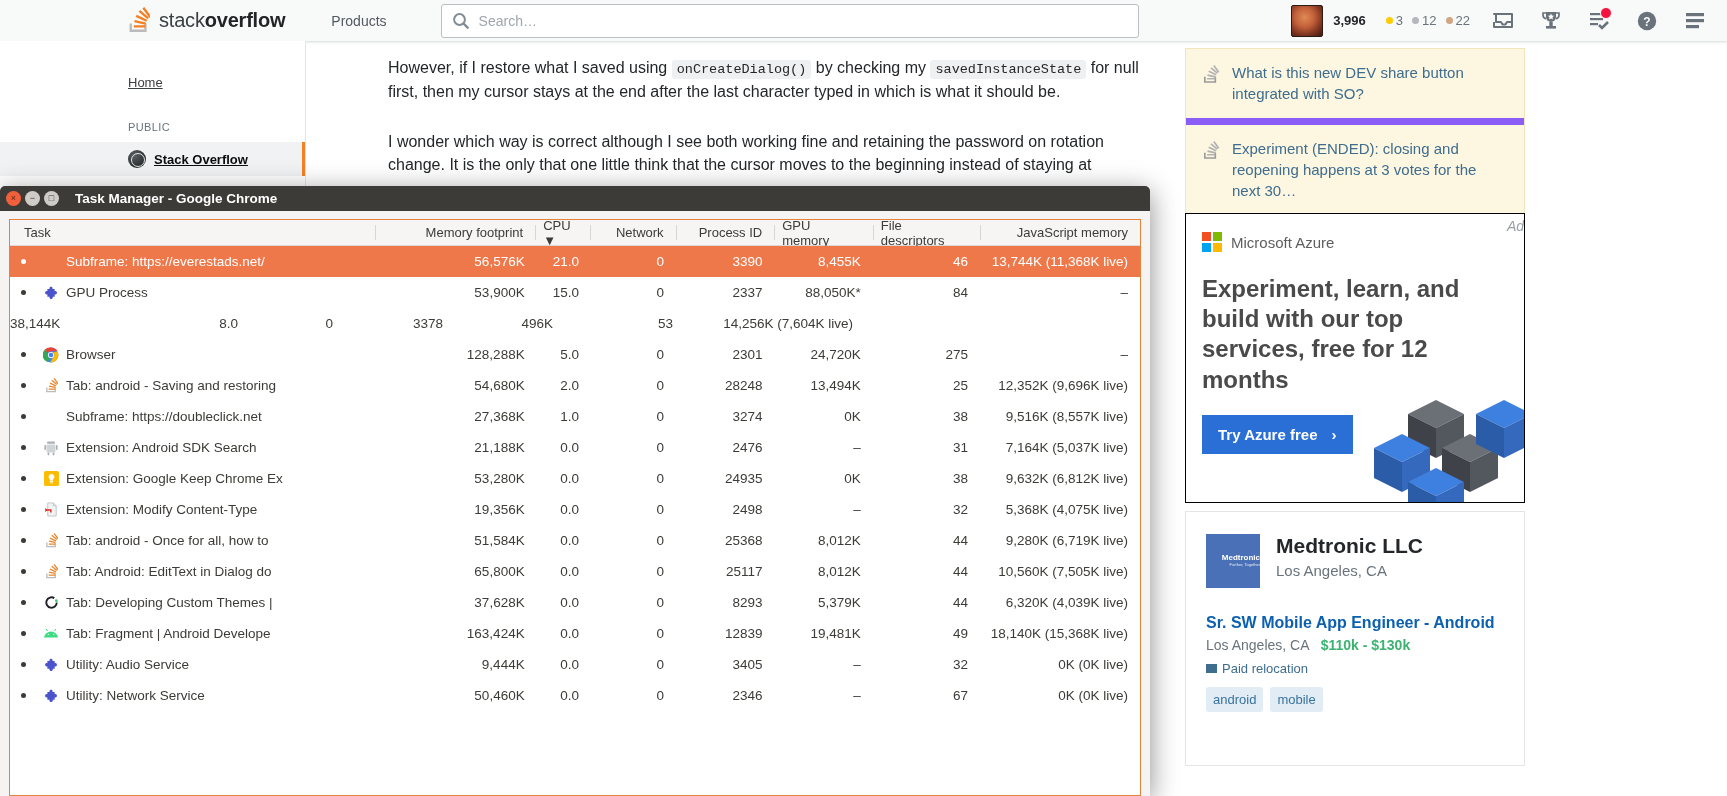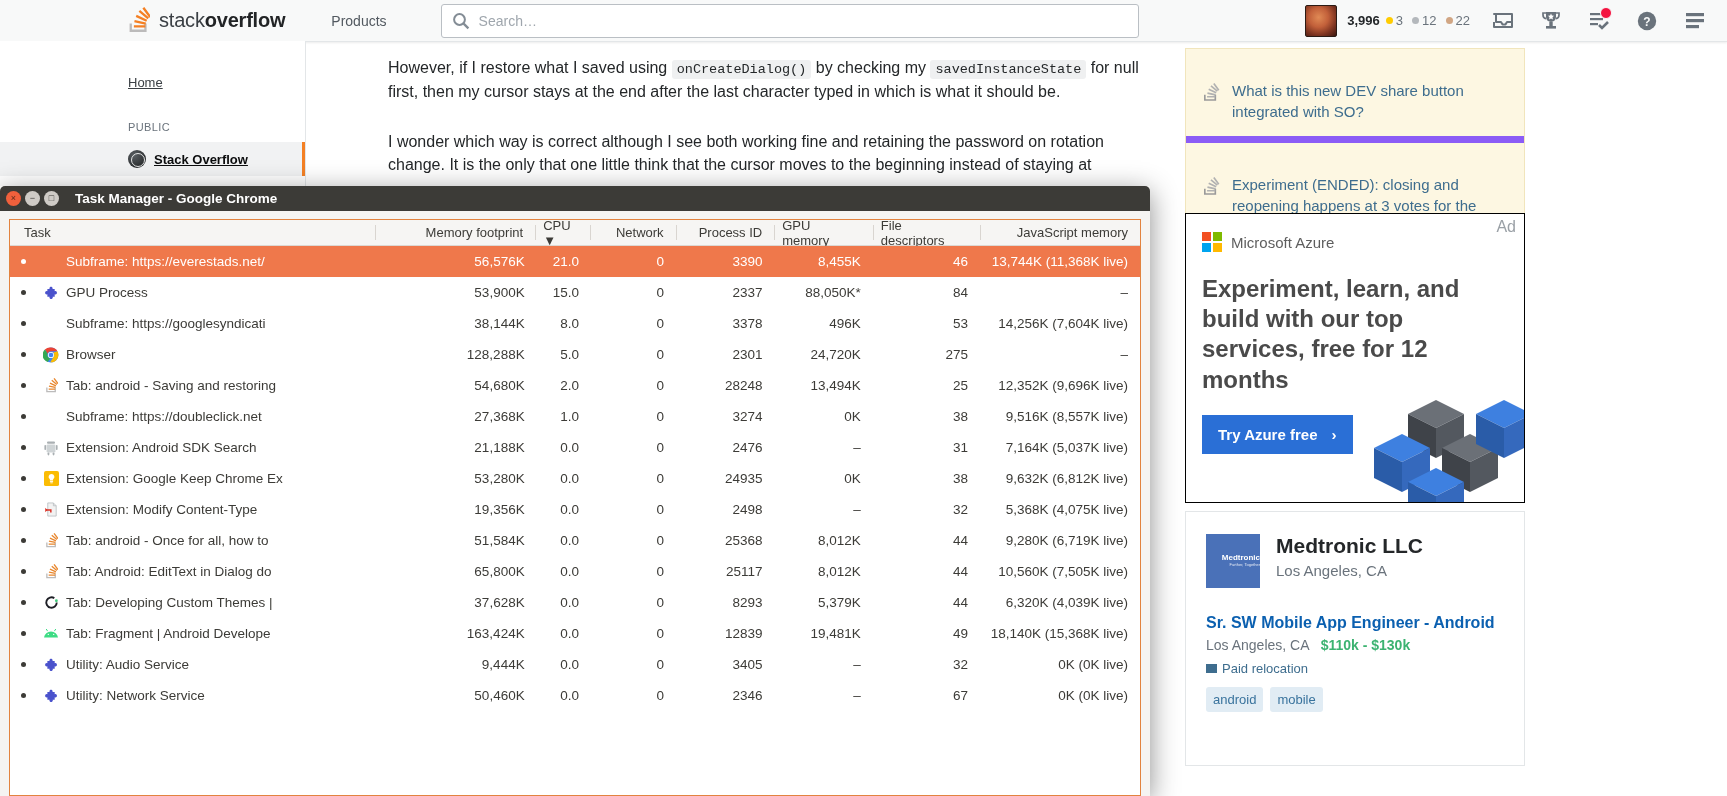--- a/index.html
+++ b/index.html
@@ -30,21 +30,21 @@
     border:1px solid #babfc4;border-radius:3px;display:flex;align-items:center;
     padding:0 10px;box-sizing:border-box;
   }
   .so-search .ph{font-size:14px;color:#9fa6ad;margin-left:9px;}
   .so-right{margin-left:auto;display:flex;align-items:center;gap:0;padding-right:8px;}
   .so-avatar{
     width:32px;height:32px;border-radius:2px;margin-right:10px;
     background:radial-gradient(circle at 42% 38%, #e08a55 0%, #c2603a 38%, #7c3320 70%, #3a1710 100%);
     border:1px solid #2b1b15;box-sizing:border-box;
   }
-  .so-rep{font-size:13px;font-weight:700;color:#232629;margin-right:6px;}
+  .so-rep{font-size:13px;font-weight:700;color:#232629;margin-right:20px;}
   .so-badge{font-size:13px;color:#6a737c;margin-right:9px;display:inline-flex;align-items:center;gap:3px;}
   .dot{width:7px;height:7px;border-radius:50%;display:inline-block;}
   .dot.gold{background:#ffcc01;} .dot.silver{background:#b4b8bc;} .dot.bronze{background:#d1a684;}
   .so-icon{width:48px;height:41px;display:flex;align-items:center;justify-content:center;position:relative;color:#6a737c;}
   .so-icon .pip{position:absolute;top:7px;right:11px;width:10px;height:10px;border-radius:50%;background:#f4123f;border:1px solid #f8f9f9;}
 
   
   .so-left{position:absolute;left:0;top:41px;width:305px;height:755px;background:#fff;border-right:1px solid #e3e6e8;}
   .so-left-inner{padding-top:24px;}
   .sl-item{height:34px;display:flex;align-items:center;padding-left:128px;font-size:13px;color:#3b4045;text-decoration:underline;}
@@ -57,28 +57,28 @@
     border:1.5px solid #fff;opacity:.85;}
 
   
   .so-post{position:absolute;left:388px;top:56px;width:770px;}
   .so-post p{font-size:16px;line-height:1.48;color:#242729;margin:0 0 26px 0;}
   code.inl{font-family:"Liberation Mono",monospace;font-size:13.5px;background:#eff0f1;padding:2px 5px;border-radius:3px;color:#242729;}
 
   
   .so-rail{position:absolute;left:1185px;top:48px;width:340px;}
   .rail-yellow{background:#fdf7e2;border:1px solid #f1e5bc;border-radius:0;}
-  .rail-row{display:flex;gap:12px;padding:32px 16px 14px 14px;}
+  .rail-row{display:flex;gap:12px;padding:14px 16px 14px 14px;}
   .rail-row + .rail-row{border-top:7px solid #8b5cf6;}
   .rail-link{font-size:15px;line-height:1.38;color:#3e6d8e;}
   .so-ico-stack{width:20px;height:20px;flex:0 0 auto;margin-top:2px;}
 
   
   .azure{position:absolute;left:1185px;top:213px;width:340px;height:290px;background:#fff;border:1px solid #000;box-sizing:border-box;overflow:hidden;}
-  .azure-ad-x{position:absolute;right:8px;top:4px;font-size:16px;color:#9aa0a6;}
+  .azure-ad-x{position:absolute;right:0;top:4px;font-size:14px;color:#9aa0a6;font-style:italic;}
   .ms-logo{display:flex;align-items:center;gap:9px;margin:18px 0 0 16px;}
   .ms-grid{width:20px;height:20px;display:grid;grid-template-columns:9px 9px;grid-template-rows:9px 9px;gap:2px;}
   .ms-grid i{display:block;}
   .ms-txt{font-size:15px;color:#5e5e5e;}
   .azure-h{margin:22px 16px 0 16px;font-size:24px;line-height:1.26;font-weight:700;color:#4a4a4a;}
   .azure-btn{margin:20px 0 0 16px;display:inline-flex;align-items:center;gap:14px;background:#2a6fd6;color:#fff;
     font-size:15px;font-weight:700;padding:11px 16px;}
   .azure-cubes{position:absolute;right:-6px;bottom:-10px;width:180px;height:160px;}
 
   
@@ -380,27 +380,20 @@
             </div>
             <div class="td" style="width: 180px; padding-right: 12px;">53,900K</div>
             <div class="td" style="width: 60px; padding-right: 12px;">15.0</div>
             <div class="td" style="width: 95px; padding-right: 12px;">0</div>
             <div class="td" style="width: 110px; padding-right: 12px;">2337</div>
             <div class="td" style="width: 110px; padding-right: 12px;">88,050K*</div>
             <div class="td" style="width: 120px; padding-right: 12px;">84</div>
             <div class="td" style="width: 180px; padding-right: 12px;">–</div>
           </div>
           <div class="tr">
-            <div class="td task" style="width: 415px; padding-right: 8px;">
-              <span class="bullet">
-                <i></i>
-              </span>
-              <span class="ficon"></span>
-              <span class="tasklabel">Subframe: https://googlesyndicati</span>
-            </div>
             <div class="td" style="width: 180px; padding-right: 12px;">38,144K</div>
             <div class="td" style="width: 60px; padding-right: 12px;">8.0</div>
             <div class="td" style="width: 95px; padding-right: 12px;">0</div>
             <div class="td" style="width: 110px; padding-right: 12px;">3378</div>
             <div class="td" style="width: 110px; padding-right: 12px;">496K</div>
             <div class="td" style="width: 120px; padding-right: 12px;">53</div>
             <div class="td" style="width: 180px; padding-right: 12px;">14,256K (7,604K live)</div>
           </div>
           <div class="tr">
             <div class="td task" style="width: 415px; padding-right: 8px;">

